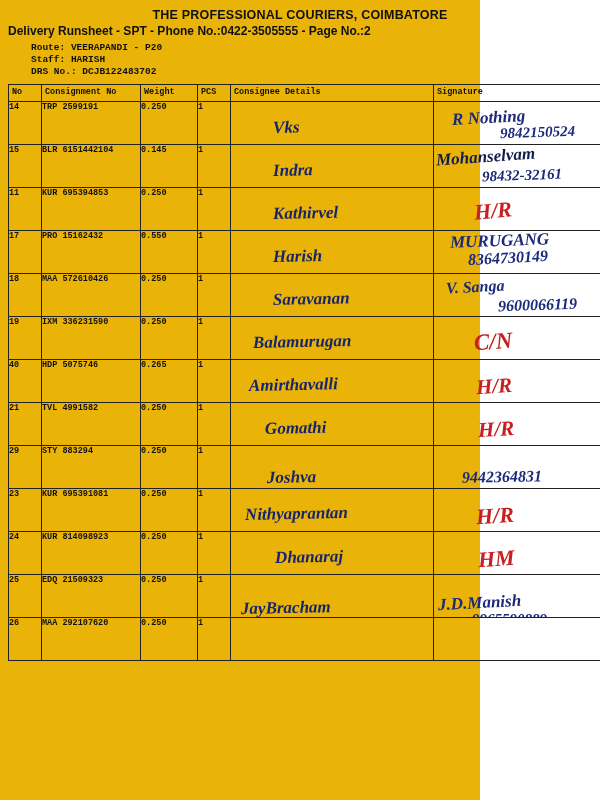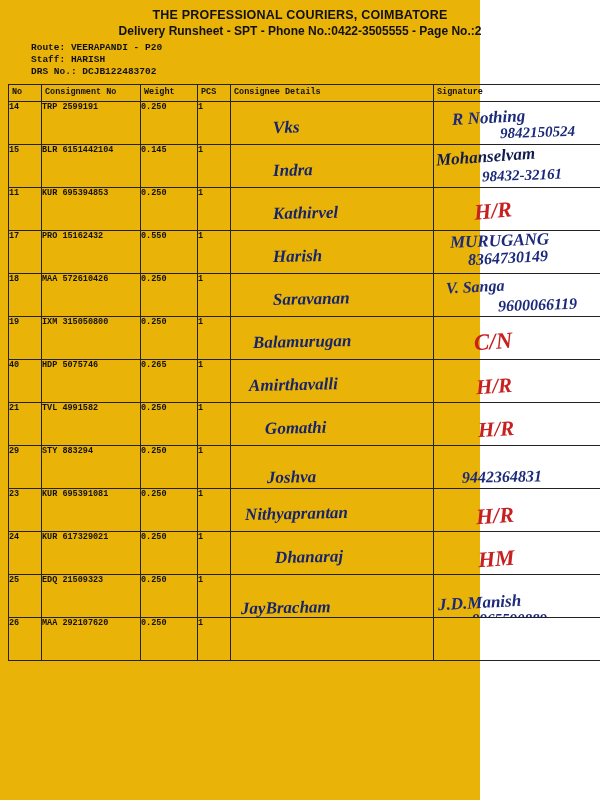--- a/index.html
+++ b/index.html
@@ -30,21 +30,20 @@
   }
   .title {
     text-align: center;
     font-family: "Liberation Sans", sans-serif;
     font-weight: bold;
     font-size: 12.5px;
     letter-spacing: 0.2px;
     margin-top: 4px;
   }
   .subtitle {
-    text-align: center;
     font-family: "Liberation Sans", sans-serif;
     font-weight: bold;
     font-size: 12px;
     margin-top: 2px;
   }
   .meta {
     margin-top: 4px;
     position: relative;
     font-size: 9.5px;
     font-family: "Liberation Mono", monospace;
@@ -216,21 +215,21 @@
             <span class="hand">Saravanan</span>
           </td>
           <td class="cell sigcell">
             <span class="sig-ink ink-blue" style="left:12px; top:4px; font-size:16px; transform:rotate(-3deg);">V. Sanga</span>
             <span class="sig-ink ink-blue" style="left:64px; top:22px; font-size:16px; transform:rotate(-2deg);">9600066119</span>
           </td>
         </tr>
 
         <tr>
           <td class="cell">19</td>
-          <td class="cell">IXM 315050800</td>
+          <td class="cell">IXM 336231590</td>
           <td class="cell">0.250</td>
           <td class="cell pcs">1</td>
           <td class="cell detcell">
             <span class="hand" style="left:22px;">Balamurugan</span>
           </td>
           <td class="cell sigcell">
             <span class="sig-ink ink-red" style="left:40px; top:12px; font-size:23px; transform:rotate(-4deg);">C/N</span>
             <span class="sig-ink ink-red" style="left:96px; top:28px; font-size:15px;"></span>
           </td>
         </tr>
@@ -286,21 +285,21 @@
             <span class="hand" style="left:14px;">Nithyaprantan</span>
           </td>
           <td class="cell sigcell">
             <span class="sig-ink ink-red" style="left:42px; top:14px; font-size:22px; transform:rotate(-4deg);">H/R</span>
             <span class="sig-ink ink-red" style="left:96px; top:28px; font-size:15px;"></span>
           </td>
         </tr>
 
         <tr>
           <td class="cell">24</td>
-          <td class="cell">KUR 617329021</td>
+          <td class="cell">KUR 814098923</td>
           <td class="cell">0.250</td>
           <td class="cell pcs">1</td>
           <td class="cell detcell">
             <span class="hand" style="left:44px;">Dhanaraj</span>
           </td>
           <td class="cell sigcell">
             <span class="sig-ink ink-red" style="left:44px; top:14px; font-size:22px; transform:rotate(-4deg);">HM</span>
             <span class="sig-ink ink-red" style="left:96px; top:28px; font-size:15px;"></span>
           </td>
         </tr>

